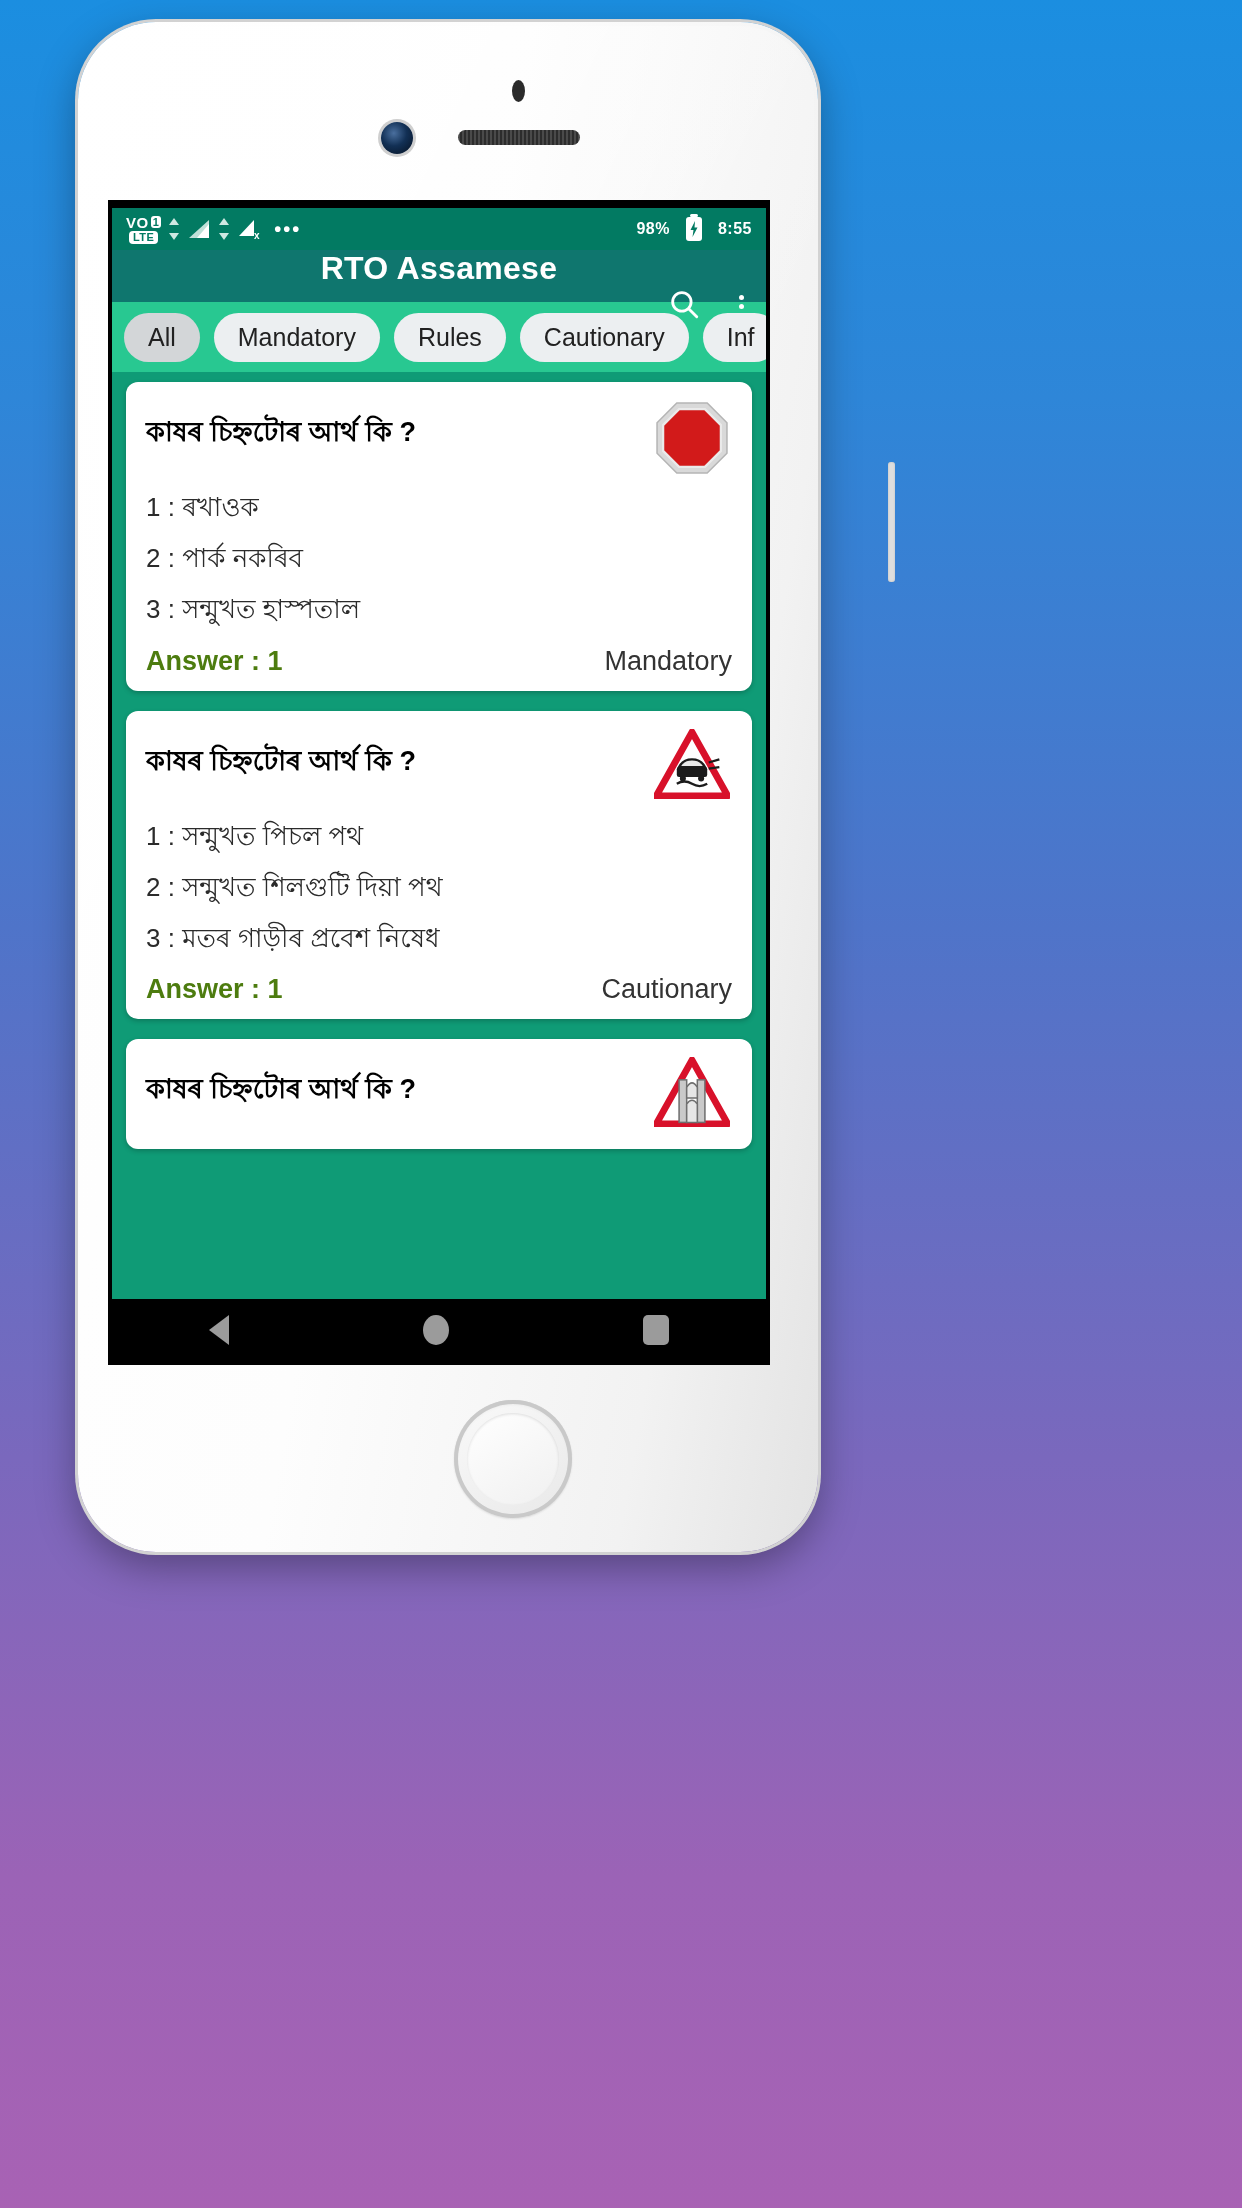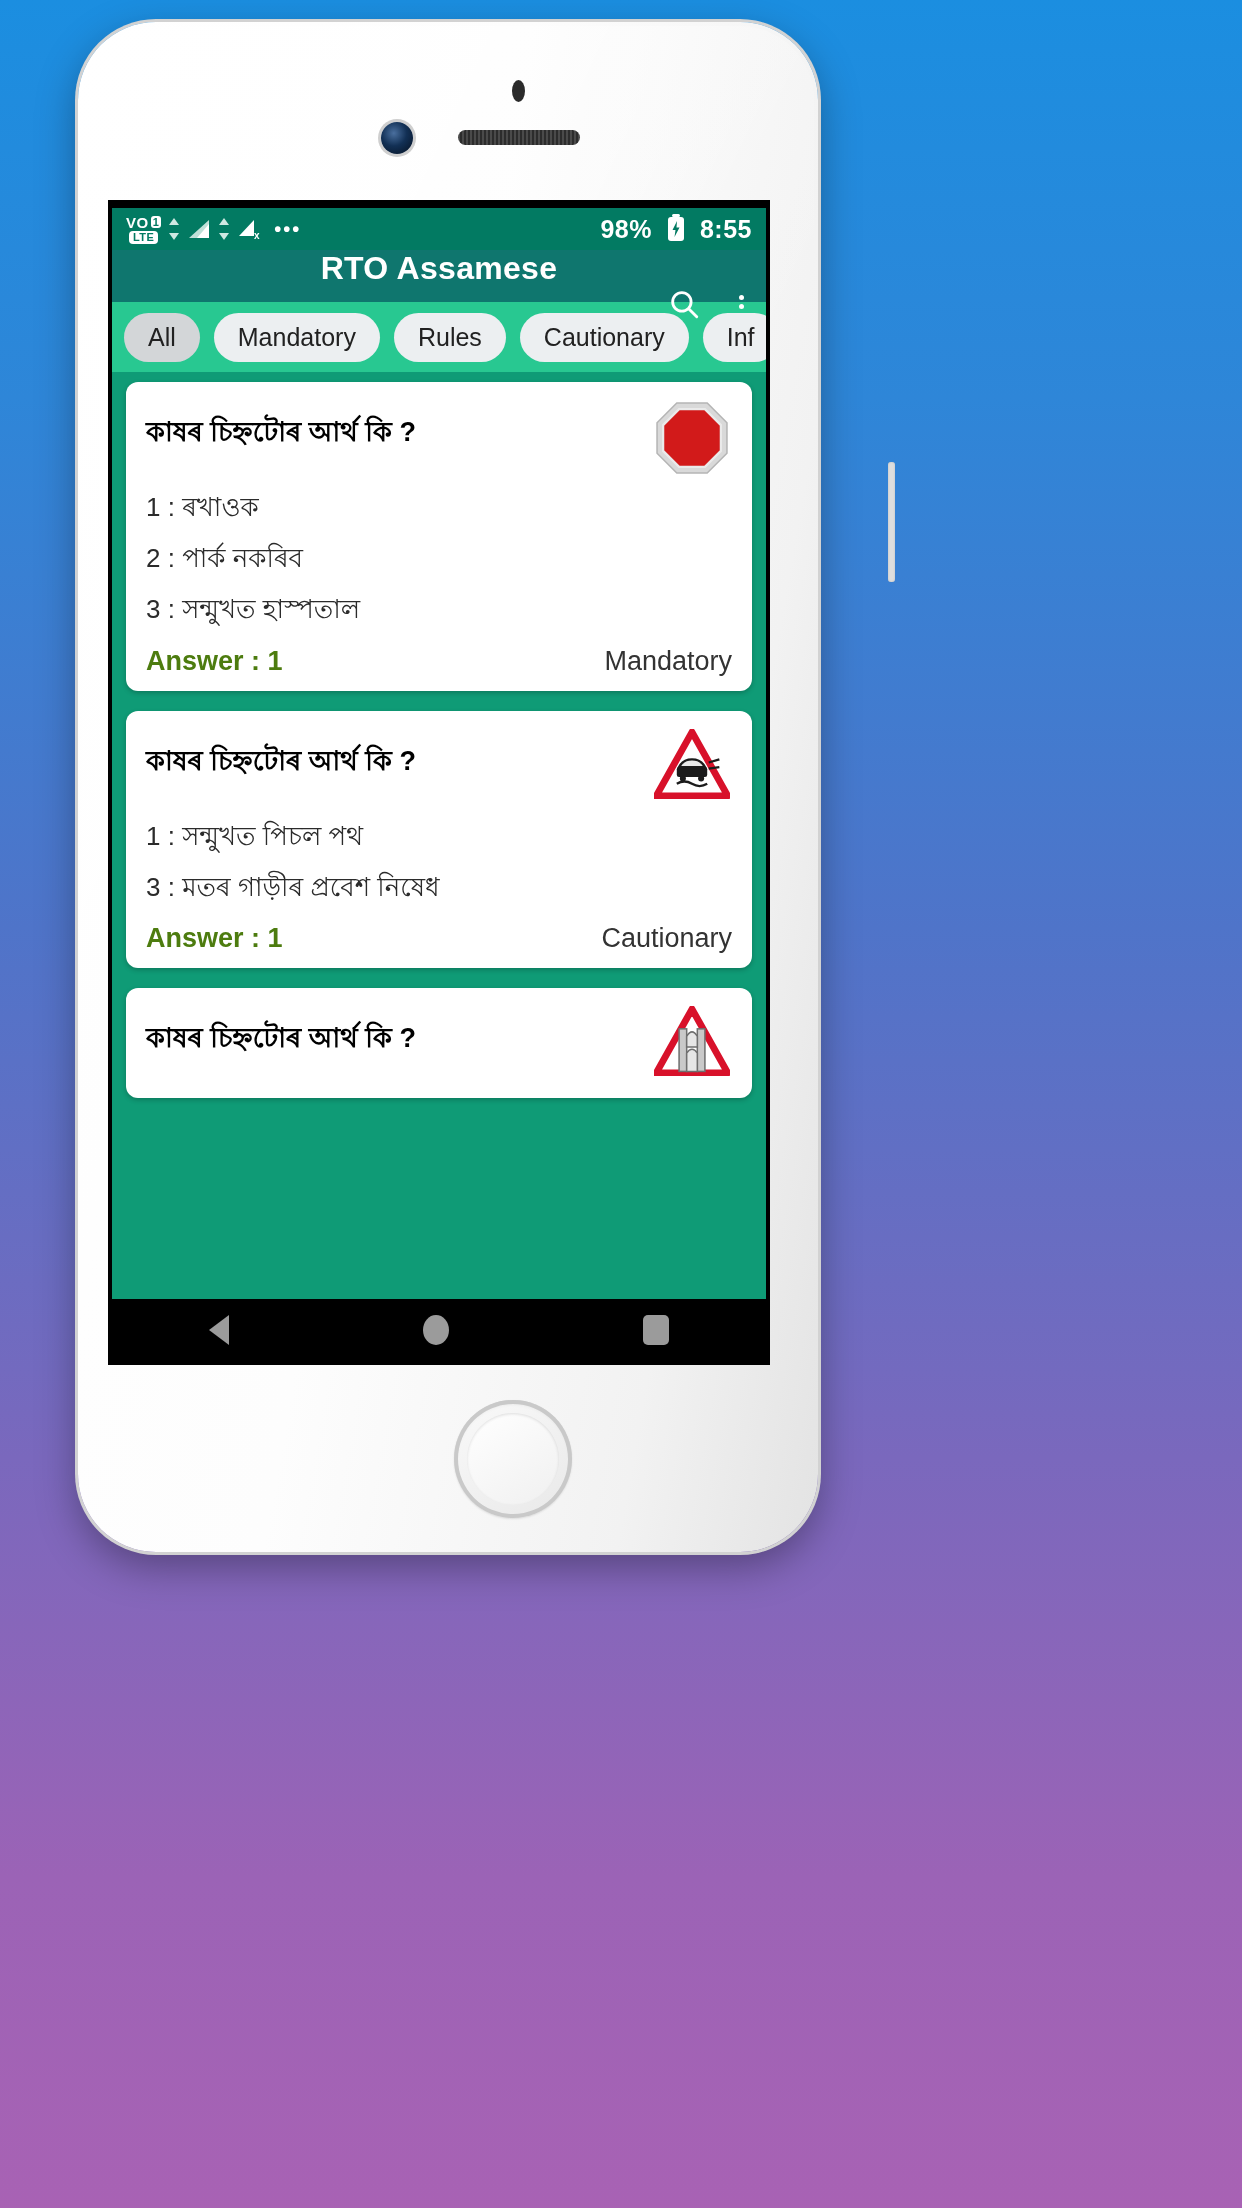--- a/index.html
+++ b/index.html
@@ -50,21 +50,21 @@
   
   .statusbar{height:42px;background:#027a62;display:flex;align-items:center;
              padding:12px 14px;color:#fff;font-size:22px;font-weight:bold;letter-spacing:.5px;}
   .sb-left{display:flex;align-items:center;gap:7px;}
   .volte{display:flex;flex-direction:column;align-items:center;line-height:1;}
   .volte .r1{display:flex;align-items:center;gap:2px;font-size:15px;font-weight:800;}
   .volte .bx{background:#fff;color:#027a62;border-radius:3px;font-size:11px;padding:0 2px;line-height:12px;font-weight:800;}
   .volte .r2{background:#fff;color:#027a62;border-radius:4px;font-size:11px;font-weight:800;padding:0 4px;line-height:13px;margin-top:1px;}
   .updown{display:flex;flex-direction:column;gap:1px;}
   .sb-dots{font-size:20px;letter-spacing:2px;font-weight:700;margin-left:4px;}
-  .sb-right{margin-left:auto;display:flex;align-items:center;gap:16px;font-size:25px;font-weight:700;}
+  .sb-right{margin-left:auto;display:flex;align-items:center;gap:16px;font-size:16px;font-weight:700;}
   .batt{position:relative;width:16px;height:24px;border-radius:3px;background:#fff;display:flex;align-items:center;justify-content:center;}
   .batt::before{content:"";position:absolute;top:-3px;left:4px;width:8px;height:3px;background:#fff;border-radius:2px;}
 
   
   .appbar{height:52px;background:#0f766e;display:flex;align-items:center;padding:0 18px;flex-direction:column;}
   .app-title{color:#fff;font-size:32px;font-weight:bold;letter-spacing:.3px;}
   .appbar-actions{margin-left:auto;display:flex;align-items:center;gap:34px;}
   .kebab{display:flex;flex-direction:column;gap:4px;padding:4px;}
   .kebab i{width:5px;height:5px;border-radius:50%;background:#fff;display:block;}
 
@@ -216,20 +216,21 @@
               <circle cx="38" cy="65" r="4" fill="#1b1b1b"></circle>
               <circle cx="62" cy="65" r="4" fill="#1b1b1b"></circle>
               <path d="M30 72 q10 -6 20 0 q10 6 20 0" fill="none" stroke="#1b1b1b" stroke-width="3"></path>
               <line x1="72" y1="44" x2="86" y2="40" stroke="#1b1b1b" stroke-width="3"></line>
               <line x1="72" y1="52" x2="86" y2="50" stroke="#1b1b1b" stroke-width="3"></line>
             </svg>
           </div>
         </div>
         <div class="opts">
           <div class="opt">1 : সন্মুখত পিচল পথ</div>
+          <div class="opt">2 : সন্মুখত শিলগুটি দিয়া পথ</div>
           <div class="opt">3 : মতৰ গাড়ীৰ প্ৰবেশ নিষেধ</div>
         </div>
         <div class="ansrow">
           <div class="ans">Answer : 1</div>
           <div class="cat">Cautionary</div>
         </div>
       </div>
 
       <div class="card">
         <div class="card-head">

